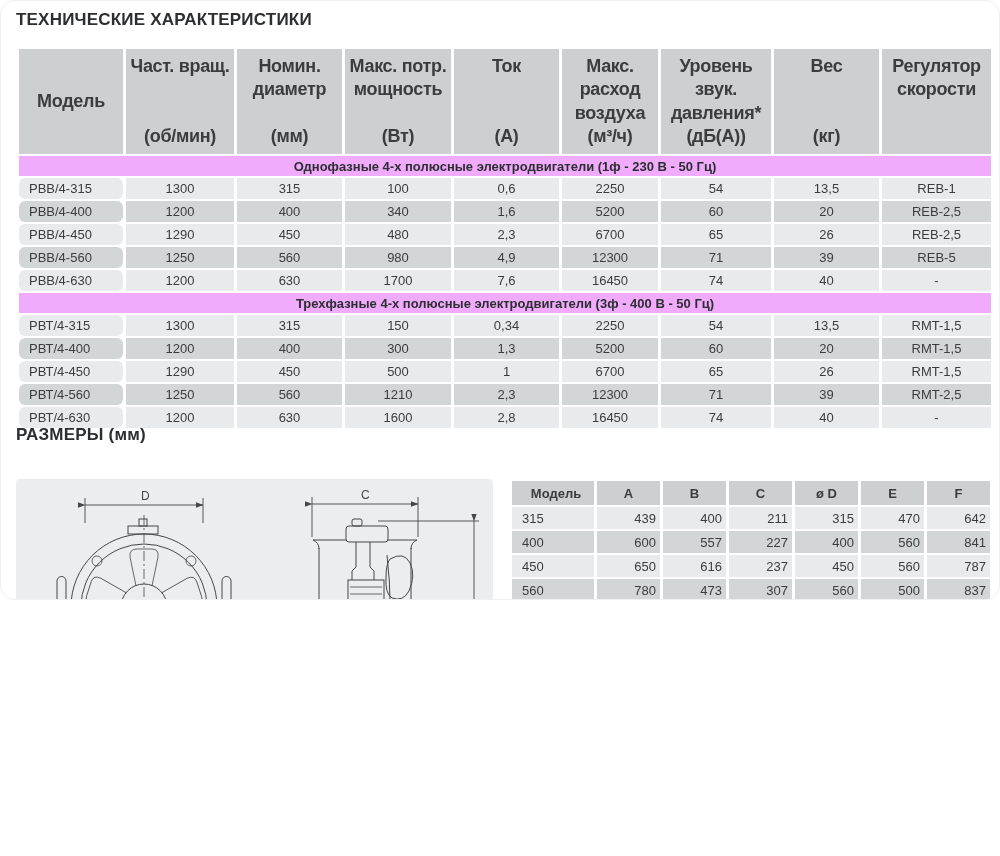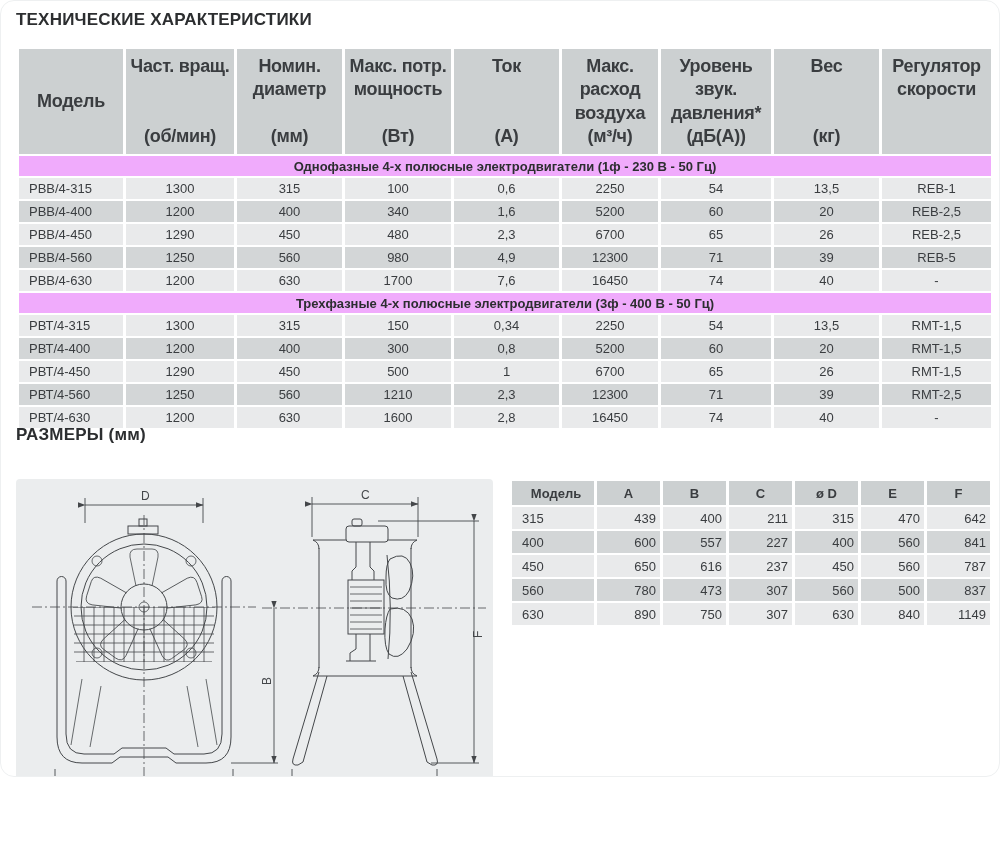--- a/index.html
+++ b/index.html
@@ -6,21 +6,21 @@
     --header-bg:#ccd0d1;
     --row-light:#e9eaeb;
     --row-dark:#d3d6d7;
     --panel-bg:#ebedee;
     --text:#3a3d40;
     --line:#44474a;
   }
   *{box-sizing:border-box;}
   html,body{margin:0;padding:0;background:#fff;}
   .page{
-    position:relative;width:1000px;height:777px;background:#fff;
+    position:relative;width:1000px;height:600px;background:#fff;
     font-family:"Liberation Sans",sans-serif;color:var(--text);
     border:1px solid #eef0f1;border-radius:14px;overflow:hidden;
   }
   .sec-title{
     position:absolute;left:15px;font-size:17px;font-weight:bold;
     color:#2c2e30;letter-spacing:.2px;
   }
   #specs-title{top:9px;}
   #dims-title{top:424px;}
 
@@ -29,21 +29,21 @@
 
   
   .specs{position:absolute;left:15px;top:46px;width:975px;border-spacing:3px 2px;}
   .specs th{
     background:var(--header-bg);font-size:18px;font-weight:bold;
     padding:6px 4px 5px;vertical-align:top;height:78px;letter-spacing:-.3px;line-height:1.3;
   }
   .specs th .cellwrap{display:flex;flex-direction:column;justify-content:space-between;height:100%;}
   .specs th.center-v .cellwrap{justify-content:center;}
   .specs td{font-size:13px;text-align:center;height:21px;padding:1px 4px;}
-  .specs td.model{text-align:left;padding-left:10px;}
+  .specs td.model{text-align:left;padding-left:10px;border-radius:6px;}
   .specs tr.light td{background:var(--row-light);}
   .specs tr.dark td{background:var(--row-dark);margin-left:8px;}
   .specs td.section-row{
     background:#f0abfc;font-weight:bold;font-size:13px;height:20px;color:#2c2e30;padding:2px 0 1px;
   }
 
   
   .dims{position:absolute;left:508px;top:478px;width:482px;border-spacing:3px 2px;}
   .dims th{
     background:var(--header-bg);font-size:13px;font-weight:bold;height:24px;padding:2px 4px;
@@ -214,21 +214,21 @@
           <td>2250</td>
           <td>54</td>
           <td>13,5</td>
           <td>RMT-1,5</td>
         </tr>
         <tr class="dark">
           <td class="model">РВТ/4-400</td>
           <td>1200</td>
           <td>400</td>
           <td>300</td>
-          <td>0,8</td>
+          <td>1,3</td>
           <td>5200</td>
           <td>60</td>
           <td>20</td>
           <td>RMT-1,5</td>
         </tr>
         <tr class="light">
           <td class="model">РВТ/4-450</td>
           <td>1290</td>
           <td>450</td>
           <td>500</td>

